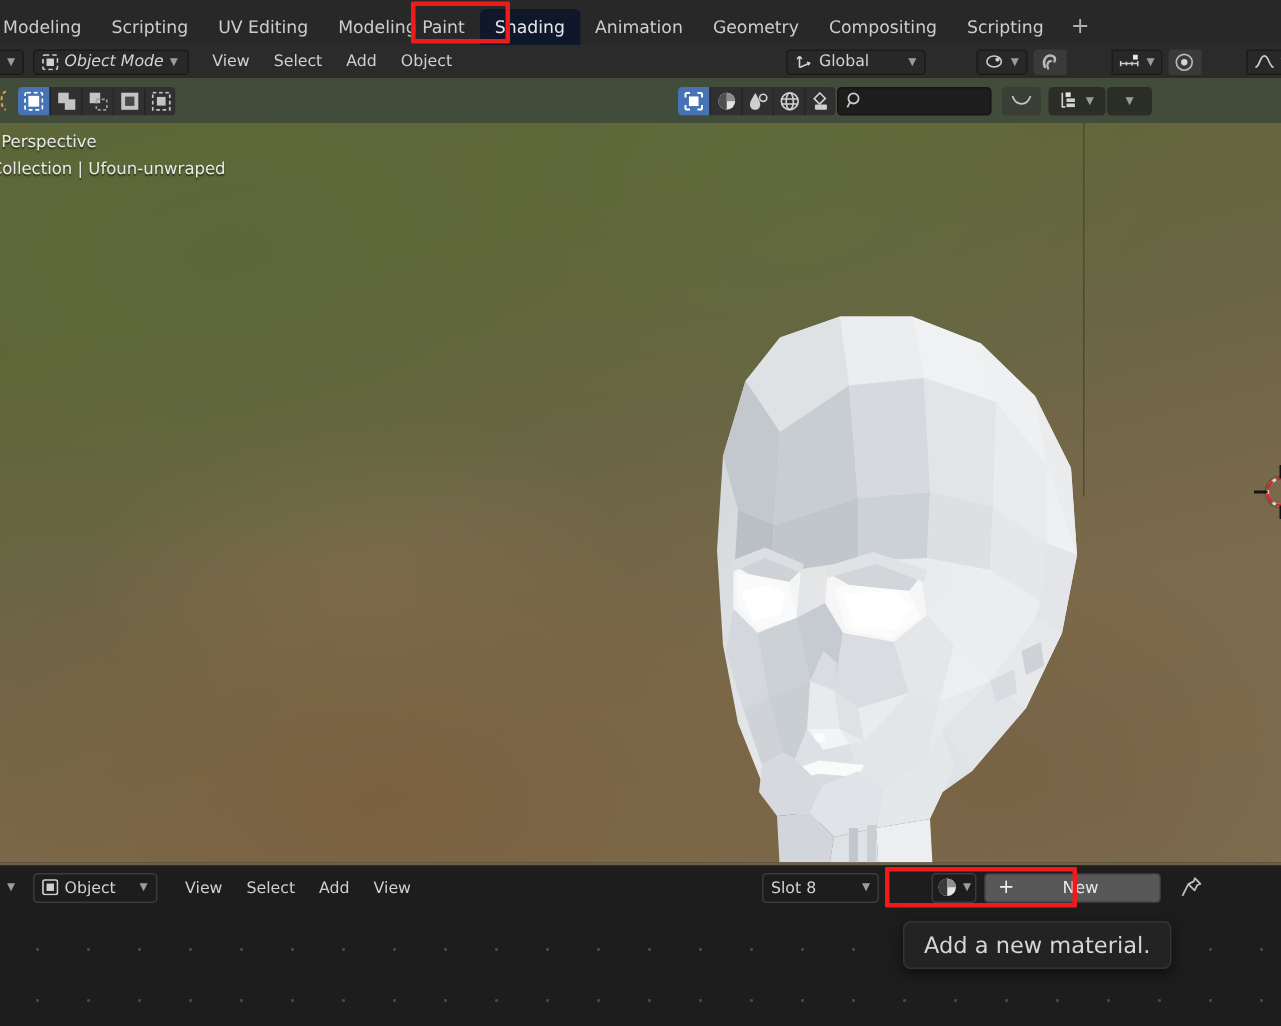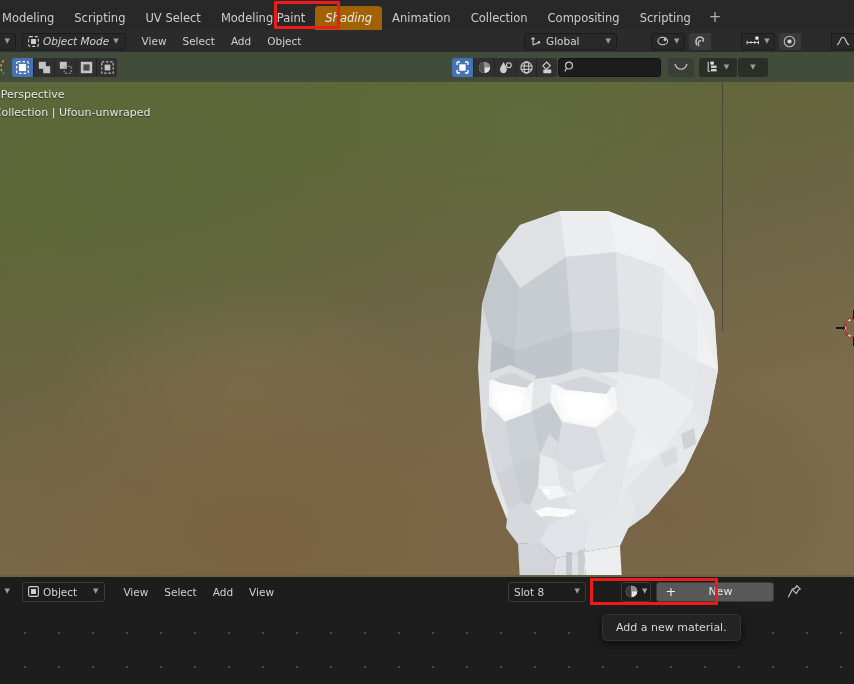--- a/index.html
+++ b/index.html
@@ -19,24 +19,23 @@
     display: flex; align-items: flex-end;
   }
   .ws-tab {
     height: 24px; line-height: 24px;
     padding: 0 10px;
     font-size: 11.5px; color: #cdcdcd;
     white-space: nowrap;
     position: relative;
   }
   .ws-tab.active {
-    background: #a16207;
+    background: #0f172a;
     border-radius: 4px 4px 0 0;
     color: #e8e8e8;
-    font-style: italic;
   }
   .ws-add {
     height: 24px; line-height: 22px; padding: 0 8px;
     font-size: 15px; color: #b0b0b0;
   }
   .topbar-under {
     position: absolute; left: 0; top: 30px; width: 854px; height: 1px;
     background: #1d1d1d;
   }
 
@@ -161,40 +160,40 @@
 
   
   .annot {
     position: absolute; border: 3px solid #ee1b1b; border-radius: 1px;
     pointer-events: none;
   }
 
   .tooltip {
     position: absolute; left: 602px; top: 614px;
     background: #232323; border: 1px solid #343434; border-radius: 5px;
-    padding: 6px 13px; color: #d6d6d6; font-size: 11px;
+    padding: 6px 13px; color: #d6d6d6; font-size: 15px;
     box-shadow: 0 3px 9px rgba(0,0,0,0.55);
     white-space: nowrap;
   }
   .pin { color: #bdbdbd; font-size: 13px; }
   svg { display: block; }
 </style>
 </head>
 <body>
 
 <div id="app">
 
   <div class="topbar">
     <div class="ws-tab" style="margin-left:-8px;"><span>Modeling</span></div>
     <div class="ws-tab"><span>Scripting</span></div>
-    <div class="ws-tab"><span>UV Select</span></div>
+    <div class="ws-tab"><span>UV Editing</span></div>
     <div class="ws-tab"><span>Modeling Paint</span></div>
     <div class="ws-tab active"><span>Shading</span></div>
     <div class="ws-tab"><span>Animation</span></div>
-    <div class="ws-tab"><span>Collection</span></div>
+    <div class="ws-tab"><span>Geometry</span></div>
     <div class="ws-tab"><span>Compositing</span></div>
     <div class="ws-tab"><span>Scripting</span></div>
     <div class="ws-add"><span>+</span></div>
   </div>
   <div class="topbar-under"></div>
 
   <div class="vh">
 
     <div class="btn-dark" style="margin-left:-12px; width:28px; justify-content:flex-end;">
       <span class="chev">▼</span>

